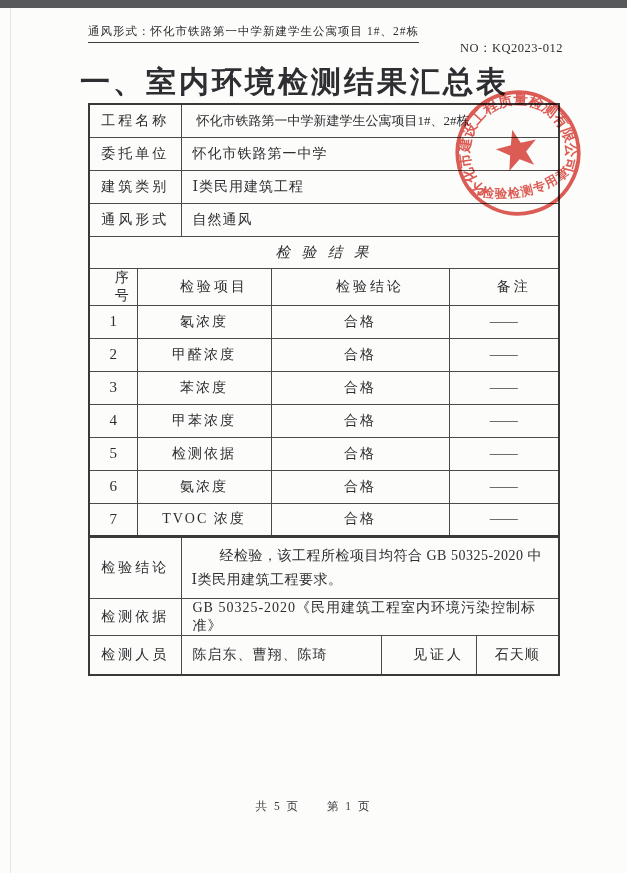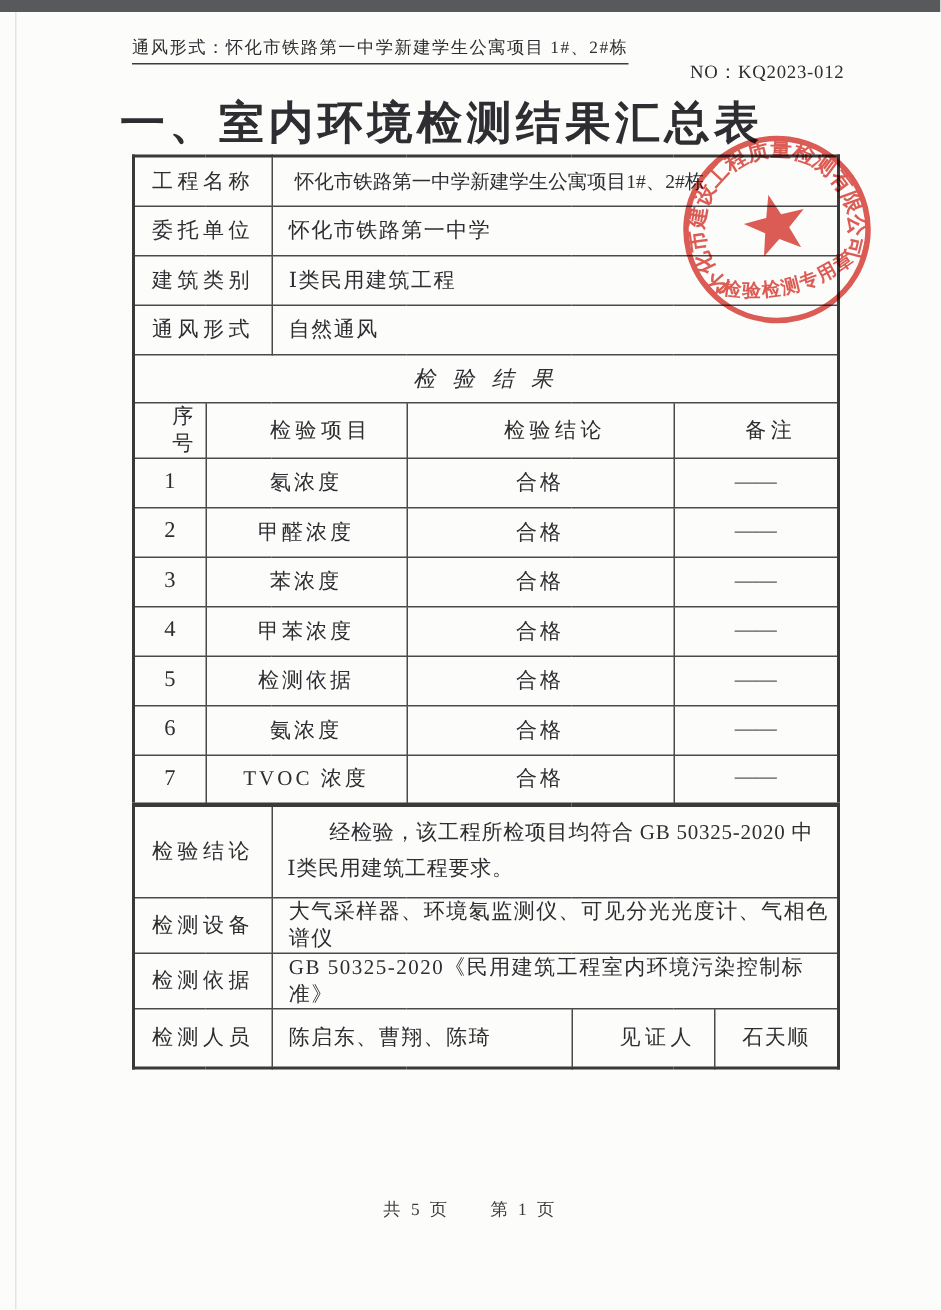--- a/index.html
+++ b/index.html
@@ -162,24 +162,20 @@
     </tr>
 
     <tr class="r62 thick">
       <td colspan="2" class="lbl">检验结论</td>
       <td colspan="5" class="conc-text">
         <div>经检验，该工程所检项目均符合 GB 50325-2020 中
 Ⅰ类民用建筑工程要求。</div>
       </td>
     </tr>
     <tr class="r33">
-      <td colspan="2" class="lbl">检测设备</td>
-      <td colspan="5" class="val">大气采样器、环境氡监测仪、可见分光光度计、气相色谱仪</td>
-    </tr>
-    <tr class="r33">
       <td colspan="2" class="lbl">检测依据</td>
       <td colspan="5" class="val">GB 50325-2020《民用建筑工程室内环境污染控制标准》</td>
     </tr>
     <tr class="r40">
       <td colspan="2" class="lbl">检测人员</td>
       <td colspan="2" class="val">陈启东、曹翔、陈琦</td>
       <td colspan="2" class="ch">见证人</td>
       <td class="wit">石天顺</td>
     </tr>
   </tbody>

